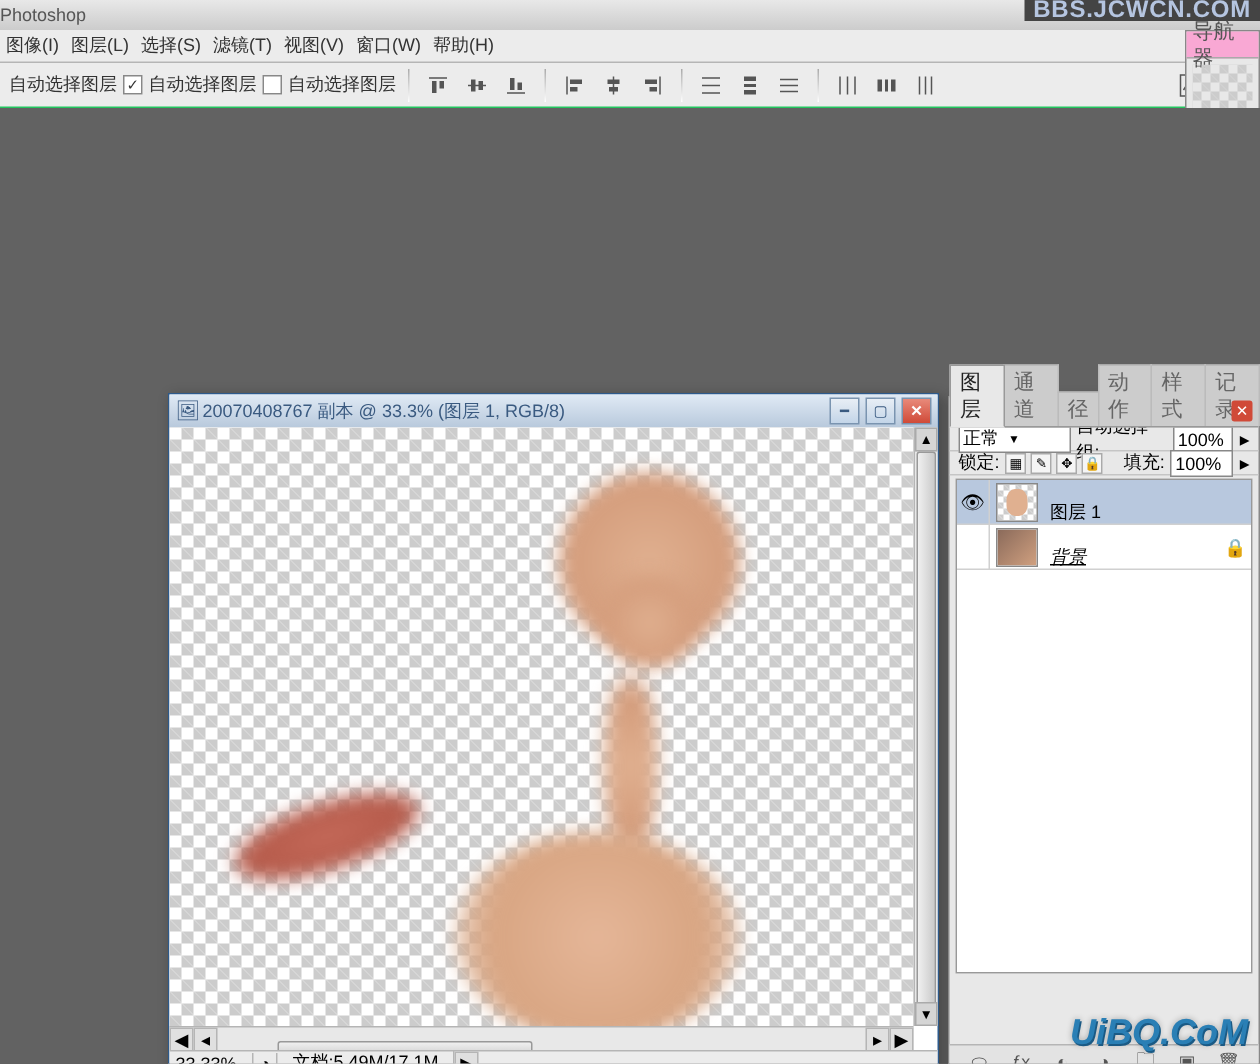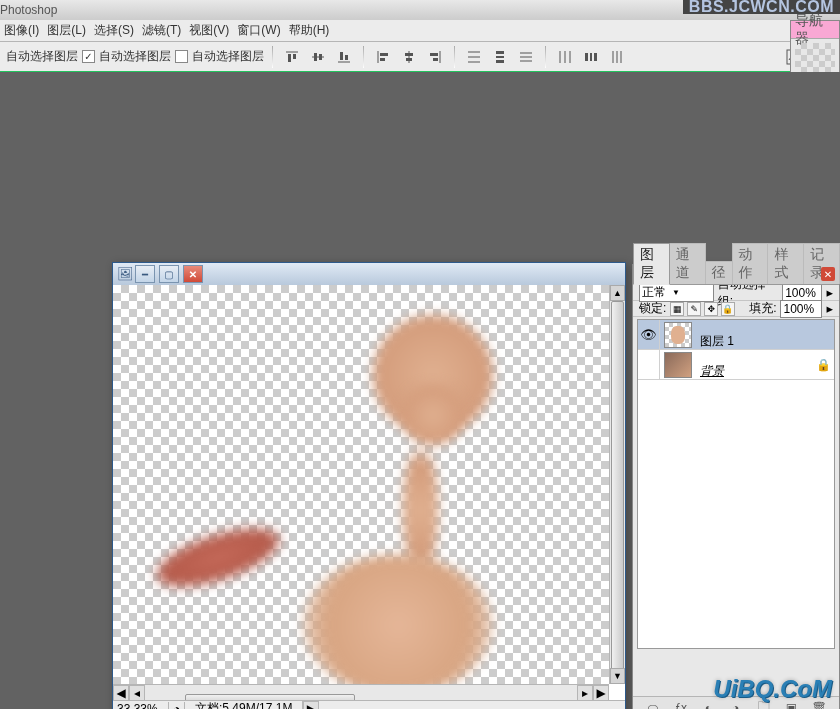--- a/index.html
+++ b/index.html
@@ -197,20 +197,21 @@
   <div class="nav-thumb">
     <div class="nav-line"></div>
   </div>
 </div>
 
 <div class="workspace">
 
   <div class="doc-window">
     <div class="doc-title">
       <span class="tool-icon-small unicode-icon">🖼</span>
+      <span class="doc-title-text">20070408767 副本 @ 33.3% (图层 1, RGB/8)</span>
       <span class="win-btn">━</span>
       <span class="win-btn">▢</span>
       <span class="win-btn close">✕</span>
     </div>
     <div class="doc-canvas">
       <div class="figure" style="left:260px; top:30px; width:120px; height:160px;">
         <div class="blob" style="left:0; top:0; width:120px; height:120px;"></div>
         <div class="blob" style="left:30px; top:70px; width:60px; height:60px;"></div>
       </div>
       <div class="blob" style="left:290px; top:160px; width:35px; height:130px;"></div>

